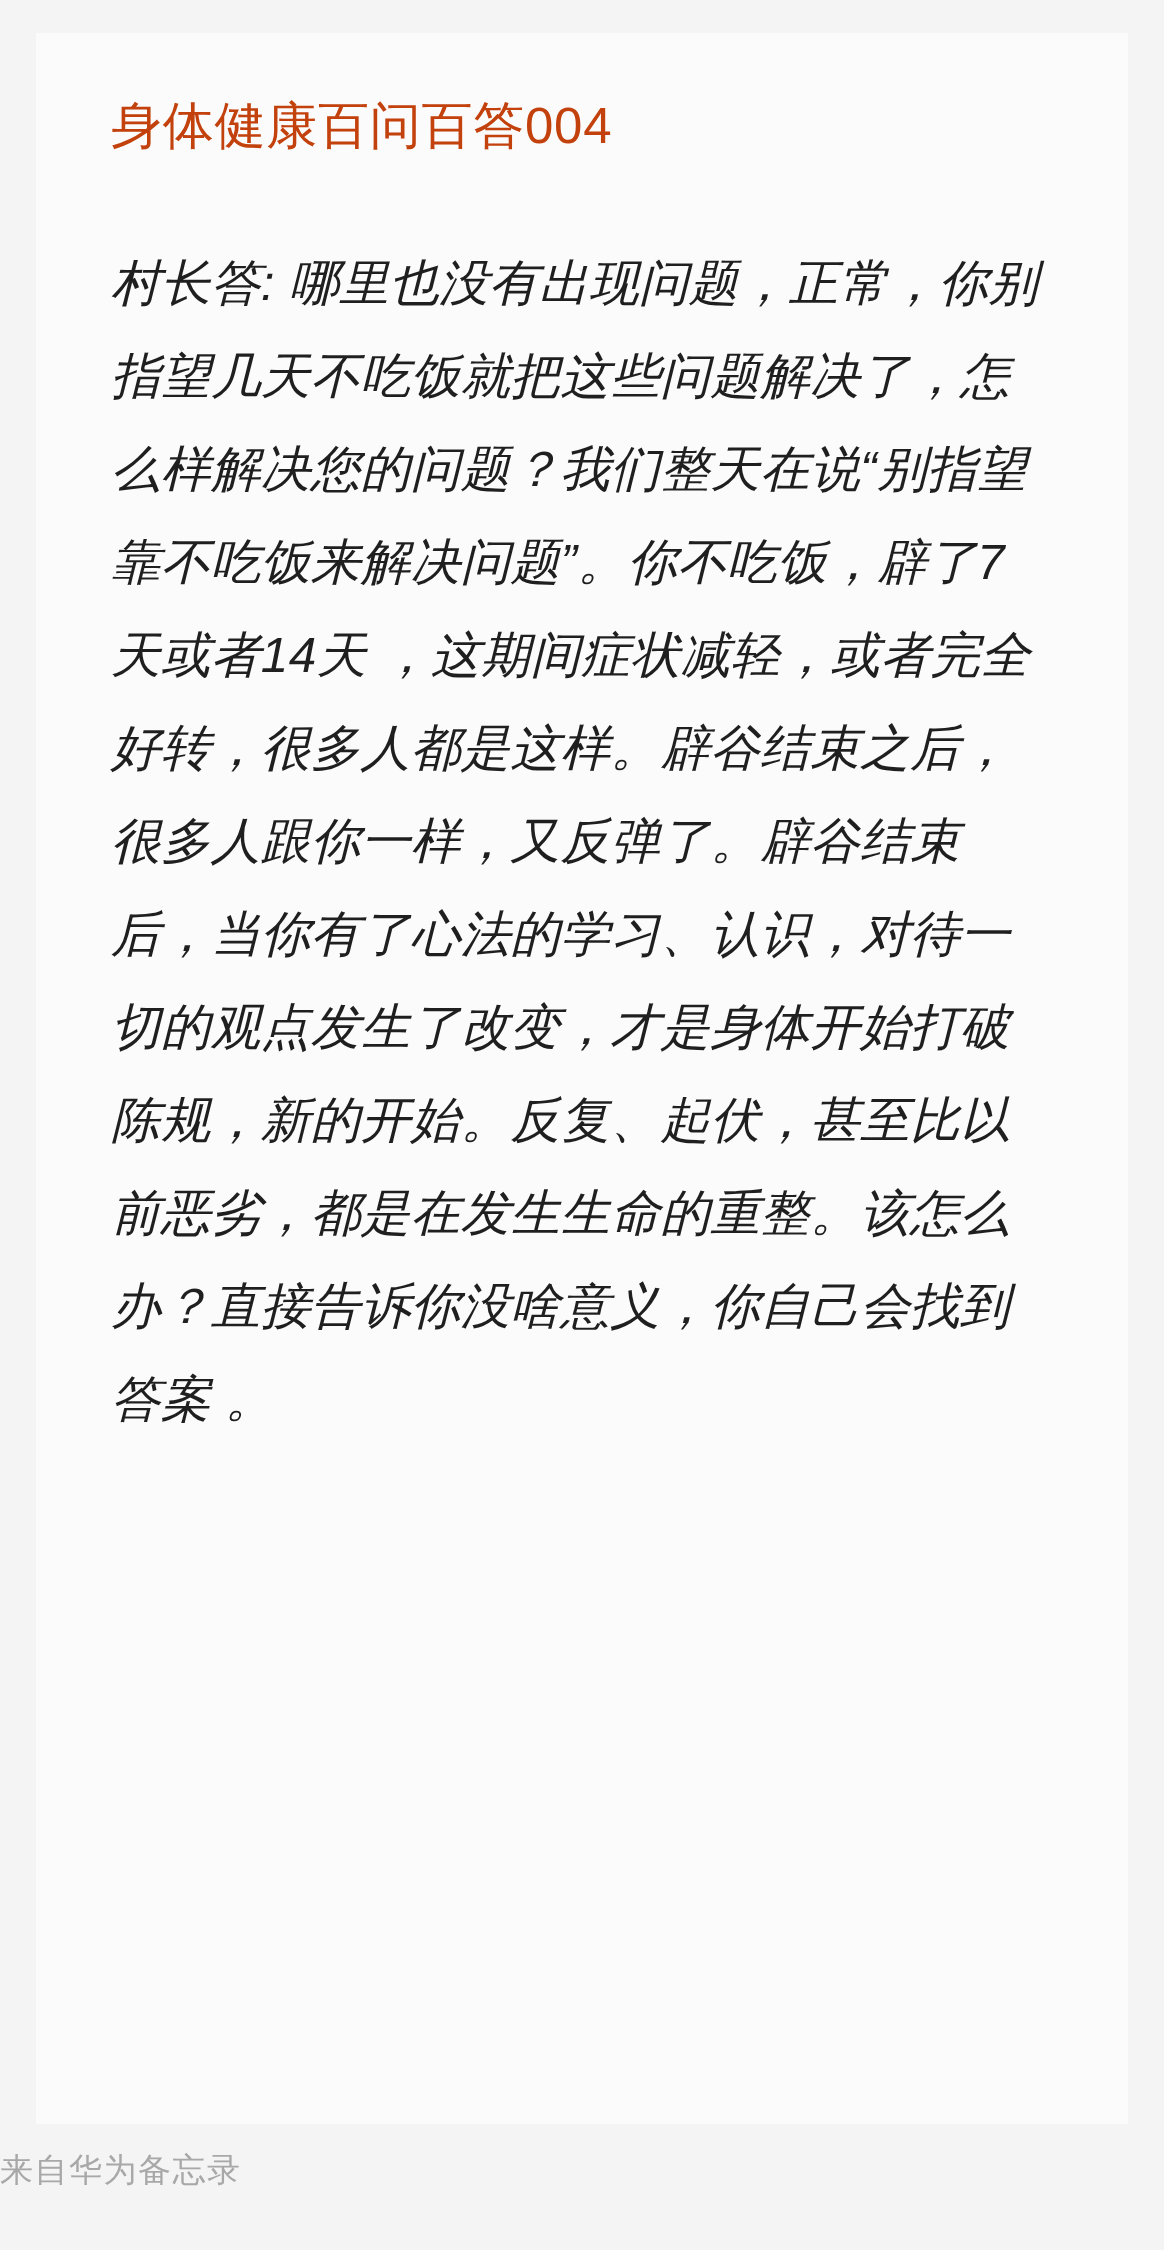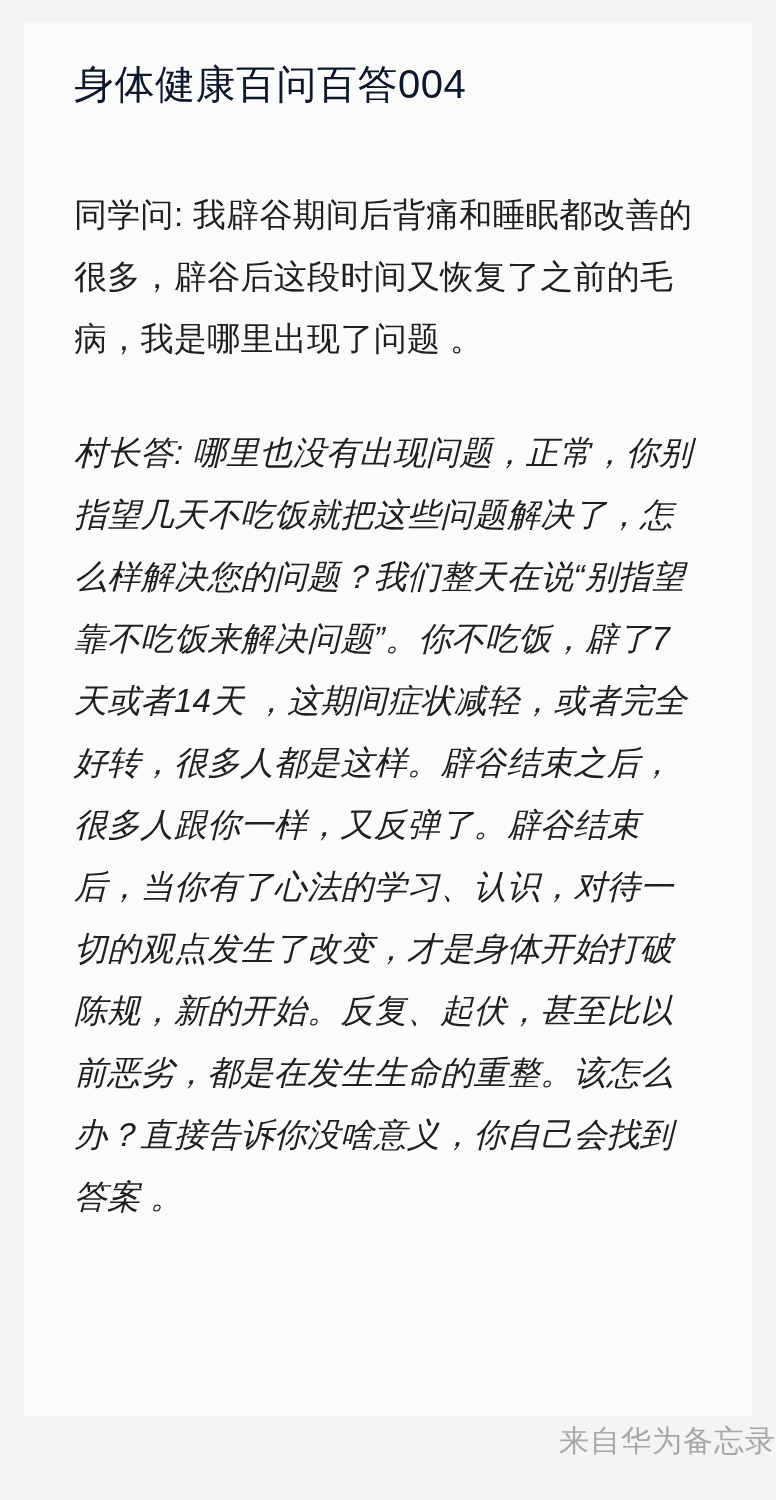--- a/index.html
+++ b/index.html
@@ -26,23 +26,23 @@
     top: 22px;
     width: 728px;
     height: 1394px;
     background: #fbfbfb;
     box-sizing: border-box;
   }
   .content {
     padding: 40px 50px 0 50px;
   }
   .doc-title {
-    font-size: 40px;
+    font-size: 34px;
     line-height: 44px;
-    color: #0f172a;
+    color: #c2410c;
     font-weight: 400;
     margin: 0 0 0 0;
     letter-spacing: 0.5px;
   }
   .para {
     font-size: 33px;
     line-height: 62px;
     color: #1f1f1f;
     margin: 0;
     letter-spacing: 0.3px;
@@ -53,31 +53,30 @@
   }
   .para-answer {
     margin-top: 52px;
     font-style: italic;
   }
   .footer {
     position: absolute;
     left: 0;
     right: 0;
     bottom: 38px;
-    text-align: right;
-    font-size: 30px;
+    text-align: left;
+    font-size: 22px;
     color: #a8a8a8;
     letter-spacing: 1px;
   }
 </style>
 </head>
 <body>
 
 <div class="page">
   <div class="sheet">
     <div class="content">
       <h1 class="doc-title">身体健康百问百答004</h1>
-      <p class="para para-question">同学问: 我辟谷期间后背痛和睡眠都改善的很多，辟谷后这段时间又恢复了之前的毛病，我是哪里出现了问题 。</p>
       <p class="para para-answer">村长答: 哪里也没有出现问题，正常，你别指望几天不吃饭就把这些问题解决了，怎么样解决您的问题？我们整天在说“别指望靠不吃饭来解决问题”。你不吃饭，辟了7天或者14天 ，这期间症状减轻，或者完全好转，很多人都是这样。辟谷结束之后，很多人跟你一样，又反弹了。辟谷结束后，当你有了心法的学习、认识，对待一切的观点发生了改变，才是身体开始打破陈规，新的开始。反复、起伏，甚至比以前恶劣，都是在发生生命的重整。该怎么办？直接告诉你没啥意义，你自己会找到答案 。</p>
     </div>
   </div>
   <div class="footer">来自华为备忘录</div>
 </div>
 
 </body></html>

